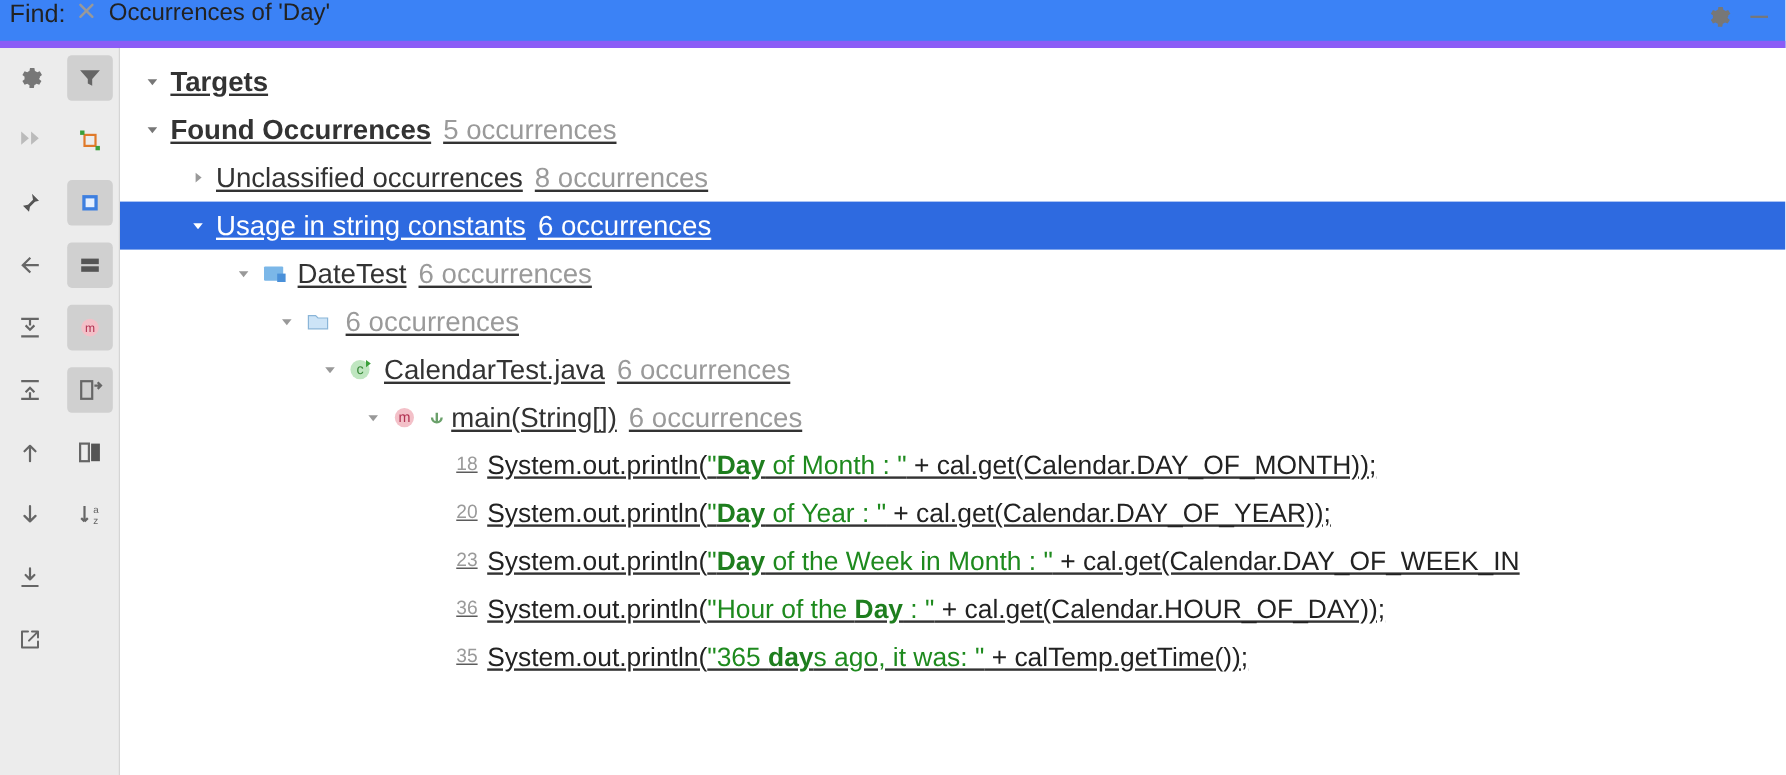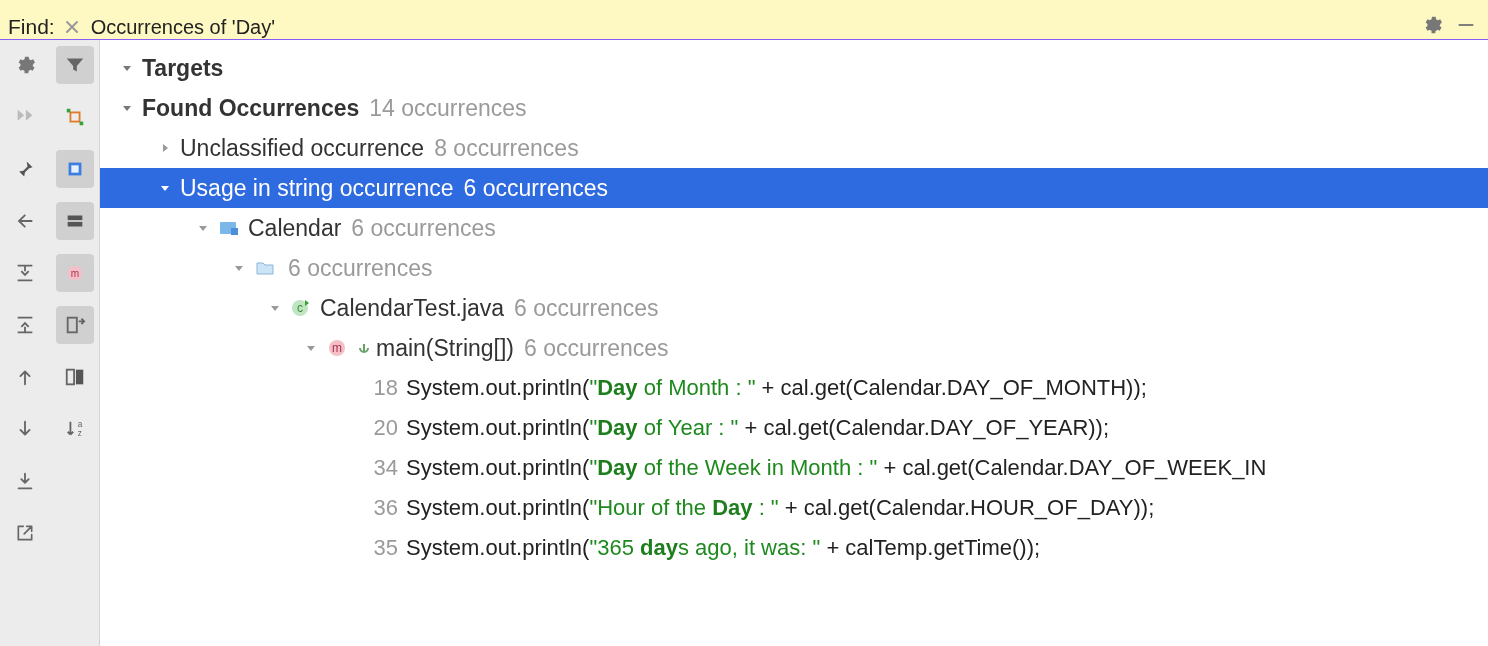--- a/index.html
+++ b/index.html
@@ -1,44 +1,44 @@
 <!DOCTYPE html>
 <html><head>
 <meta charset="utf-8">
 <style>
   * { box-sizing: border-box; margin: 0; padding: 0; }
   html, body { width: 1488px; height: 646px; font-family: -apple-system, "Helvetica Neue", Arial, sans-serif; font-size: 21px; color: #333; background:#fff; overflow:hidden; }
   
-  .header { height: 40px; background:#fef9c3; border-bottom:1px solid #8b5cf6; display:flex; align-items:flex-end; padding:0 8px; }
+  .header { height: 40px; background:#3b82f6; border-bottom:6px solid #8b5cf6; display:flex; align-items:flex-start; padding:0 8px; }
   .header .find-label { font-size:21px; color:#222; margin-right:10px; }
   .header .close-x { color:#888; font-size:18px; margin-right:12px; cursor:pointer; }
   .header .title { font-size:20px; color:#222; flex:0 0 auto; }
   .header .spacer { flex:1; }
   .header .icon-btn { width:28px; height:28px; display:flex; align-items:center; justify-content:center; color:#666; margin-left:6px; cursor:pointer; }
   
   .body { display:flex; height:calc(100% - 40px); }
   .toolcols { display:flex; flex-direction:row; }
   .toolcol { width:50px; background:#ececec; display:flex; flex-direction:column; align-items:center; padding-top:6px; gap:14px; }
   .toolcol.right { border-right:1px solid #d5d5d5; }
   .tbtn { width:38px; height:38px; display:flex; align-items:center; justify-content:center; border-radius:4px; color:#555; cursor:pointer; }
   .tbtn.active { background:#d0d0d0; }
   .tbtn svg { display:block; }
   
   .tree { flex:1; padding-top:8px; overflow:hidden; white-space:nowrap; }
-  .row { display:flex; align-items:center; height:40px; padding-left:0; }
+  .row { display:flex; align-items:center; height:40px; padding-left:0;text-decoration:underline; }
   .row .indent { display:inline-block; }
   .tri { width:18px; height:18px; display:inline-flex; align-items:center; justify-content:center; margin-right:6px; }
   .tri svg { display:block; }
   .bold { font-weight:700; }
   .grey { color:#9a9a9a; }
   .sel { background:#2e6ae0; color:#fff; }
   .rowlabel { font-size:23px; }
   .count { font-size:23px; margin-left:10px; }
   .ficon { width:22px; height:22px; margin-right:8px; display:inline-flex; align-items:center; justify-content:center; }
-  .lineno { color:#9a9a9a; width:36px; text-align:right; display:inline-block; margin-right:8px; font-size:22px;}
+  .lineno { color:#9a9a9a; width:36px; text-align:right; display:inline-block; margin-right:8px; font-size:16px;}
   .code { font-size:22px; color:#222; }
   .str { color:#1e8a1e; }
   .str .hl { font-weight:700; color:#1e7e1e; }
 </style>
 </head>
 <body>
 
 <div class="header">
   <span class="find-label">Find:</span>
   <span class="close-x">
@@ -183,59 +183,59 @@
 
 
     <div class="row">
       <span class="indent" style="width:18px"></span>
       <span class="tri">
           <svg width="14" height="14" viewBox="0 0 14 14">
             <path d="M3 5l4 5 4-5z" fill="#777"></path>
           </svg>
         </span>
       <span class="rowlabel bold">Found Occurrences</span>
-      <span class="count grey">14 occurrences</span>
+      <span class="count grey">5 occurrences</span>
     </div>
 
     <div class="row">
       <span class="indent" style="width:56px"></span>
       <span class="tri">
           <svg width="14" height="14" viewBox="0 0 14 14">
             <path d="M5 3l5 4-5 4z" fill="#999"></path>
           </svg>
         </span>
-      <span class="rowlabel">Unclassified occurrence</span>
+      <span class="rowlabel">Unclassified occurrences</span>
       <span class="count grey">8 occurrences</span>
     </div>
 
     <div class="row sel">
       <span class="indent" style="width:56px"></span>
       <span class="tri">
           <svg width="14" height="14" viewBox="0 0 14 14">
             <path d="M3 5l4 5 4-5z" fill="#fff"></path>
           </svg>
         </span>
-      <span class="rowlabel">Usage in string occurrence</span>
+      <span class="rowlabel">Usage in string constants</span>
       <span class="count">6 occurrences</span>
     </div>
 
     <div class="row">
       <span class="indent" style="width:94px"></span>
       <span class="tri">
           <svg width="14" height="14" viewBox="0 0 14 14">
             <path d="M3 5l4 5 4-5z" fill="#999"></path>
           </svg>
         </span>
       <span class="ficon">
           <svg width="20" height="20" viewBox="0 0 20 20">
             <rect x="1" y="4" width="16" height="12" rx="1" fill="#7bb7e8"></rect>
             <rect x="12" y="10" width="7" height="7" fill="#4a90d9"></rect>
           </svg>
         </span>
-      <span class="rowlabel">Calendar</span>
+      <span class="rowlabel">DateTest</span>
       <span class="count grey">6 occurrences</span>
     </div>
 
     <div class="row">
       <span class="indent" style="width:130px"></span>
       <span class="tri">
           <svg width="14" height="14" viewBox="0 0 14 14">
             <path d="M3 5l4 5 4-5z" fill="#999"></path>
           </svg>
         </span>
@@ -293,21 +293,21 @@
           <span class="lineno">18</span>
           <span class="code">System.out.println(<span class="str">"<span class="hl">Day</span> of Month : "</span> + cal.get(Calendar.DAY_OF_MONTH));</span>
         </div>
         <div class="row">
           <span class="indent" style="width:262px"></span>
           <span class="lineno">20</span>
           <span class="code">System.out.println(<span class="str">"<span class="hl">Day</span> of Year  : "</span> + cal.get(Calendar.DAY_OF_YEAR));</span>
         </div>
         <div class="row">
           <span class="indent" style="width:262px"></span>
-          <span class="lineno">34</span>
+          <span class="lineno">23</span>
           <span class="code">System.out.println(<span class="str">"<span class="hl">Day</span> of the Week in Month : "</span> + cal.get(Calendar.DAY_OF_WEEK_IN</span>
         </div>
         <div class="row">
           <span class="indent" style="width:262px"></span>
           <span class="lineno">36</span>
           <span class="code">System.out.println(<span class="str">"Hour of the <span class="hl">Day</span> : "</span> + cal.get(Calendar.HOUR_OF_DAY));</span>
         </div>
         <div class="row">
           <span class="indent" style="width:262px"></span>
           <span class="lineno">35</span>

